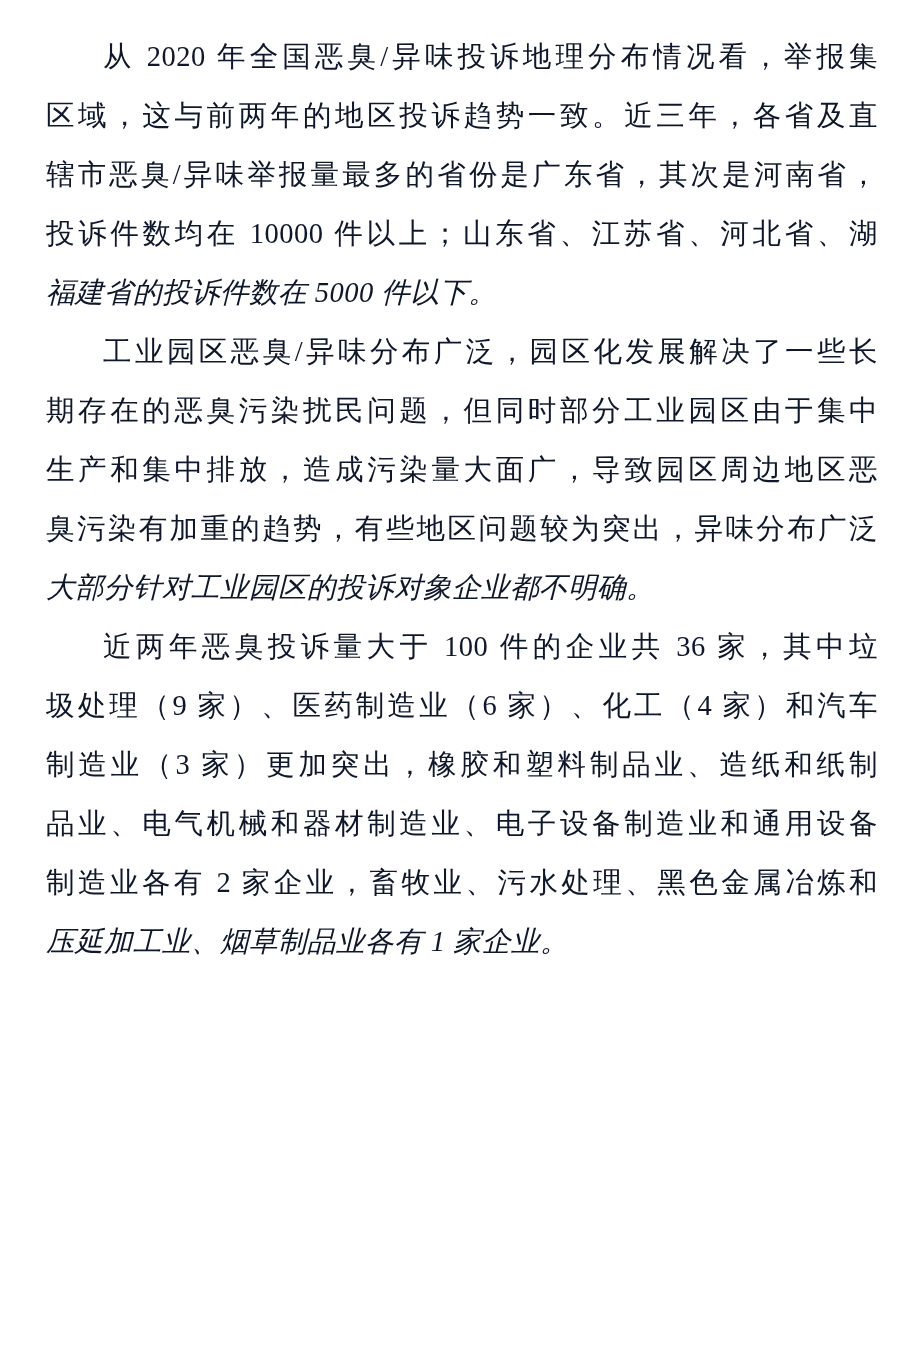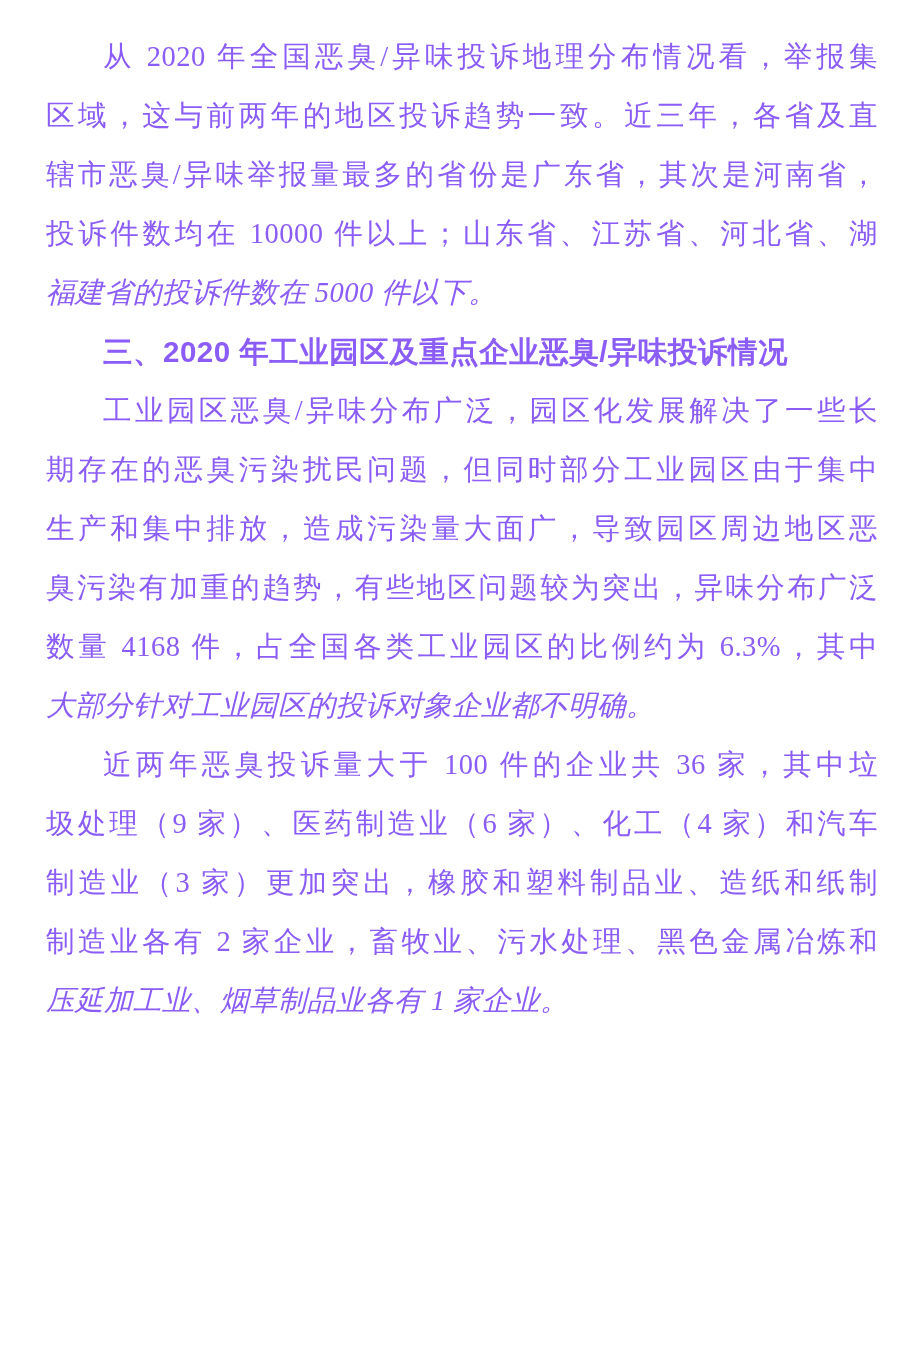--- a/index.html
+++ b/index.html
@@ -9,21 +9,21 @@
   }
   .page {
     position: relative;
     width: 916px;
     height: 1367px;
     background: #ffffff;
     overflow: hidden;
     box-sizing: border-box;
     padding: 27px 38px 0 46px;
     font-family: "Liberation Serif", "DejaVu Serif", serif;
-    color: #8b5cf6;
+    color: #0f172a;
   }
   .line {
     width: 832px;
     height: 59px;
     line-height: 59px;
     font-size: 28.5px;
     letter-spacing: 0.5px;
     overflow: hidden;
     text-align: justify;
     text-align-last: justify;
@@ -47,25 +47,24 @@
 </style>
 </head>
 <body>
 
 <div class="page">
   <div class="line p-start">从 2020 年全国恶臭/异味投诉地理分布情况看，举报集</div>
   <div class="line p-mid">区域，这与前两年的地区投诉趋势一致。近三年，各省及直</div>
   <div class="line p-mid">辖市恶臭/异味举报量最多的省份是广东省，其次是河南省，</div>
   <div class="line p-mid">投诉件数均在 10000 件以上；山东省、江苏省、河北省、湖</div>
   <div class="line p-end">福建省的投诉件数在 5000 件以下。</div>
-  <div class="line heading">三、2020 年工业园区及重点企业恶臭/异味投诉情况</div>
   <div class="line p-start">工业园区恶臭/异味分布广泛，园区化发展解决了一些长</div>
   <div class="line p-mid">期存在的恶臭污染扰民问题，但同时部分工业园区由于集中</div>
   <div class="line p-mid">生产和集中排放，造成污染量大面广，导致园区周边地区恶</div>
   <div class="line p-mid">臭污染有加重的趋势，有些地区问题较为突出，异味分布广泛</div>
-  <div class="line p-mid">数量 4168 件，占全国各类工业园区的比例约为 6.3%，其中</div>
   <div class="line p-end">大部分针对工业园区的投诉对象企业都不明确。</div>
   <div class="line p-start">近两年恶臭投诉量大于 100 件的企业共 36 家，其中垃</div>
   <div class="line p-mid">圾处理（9 家）、医药制造业（6 家）、化工（4 家）和汽车</div>
   <div class="line p-mid">制造业（3 家）更加突出，橡胶和塑料制品业、造纸和纸制</div>
+  <div class="line p-mid">品业、电气机械和器材制造业、电子设备制造业和通用设备</div>
   <div class="line p-mid">制造业各有 2 家企业，畜牧业、污水处理、黑色金属冶炼和</div>
   <div class="line p-end">压延加工业、烟草制品业各有 1 家企业。</div>
 </div>
 
 </body></html>

